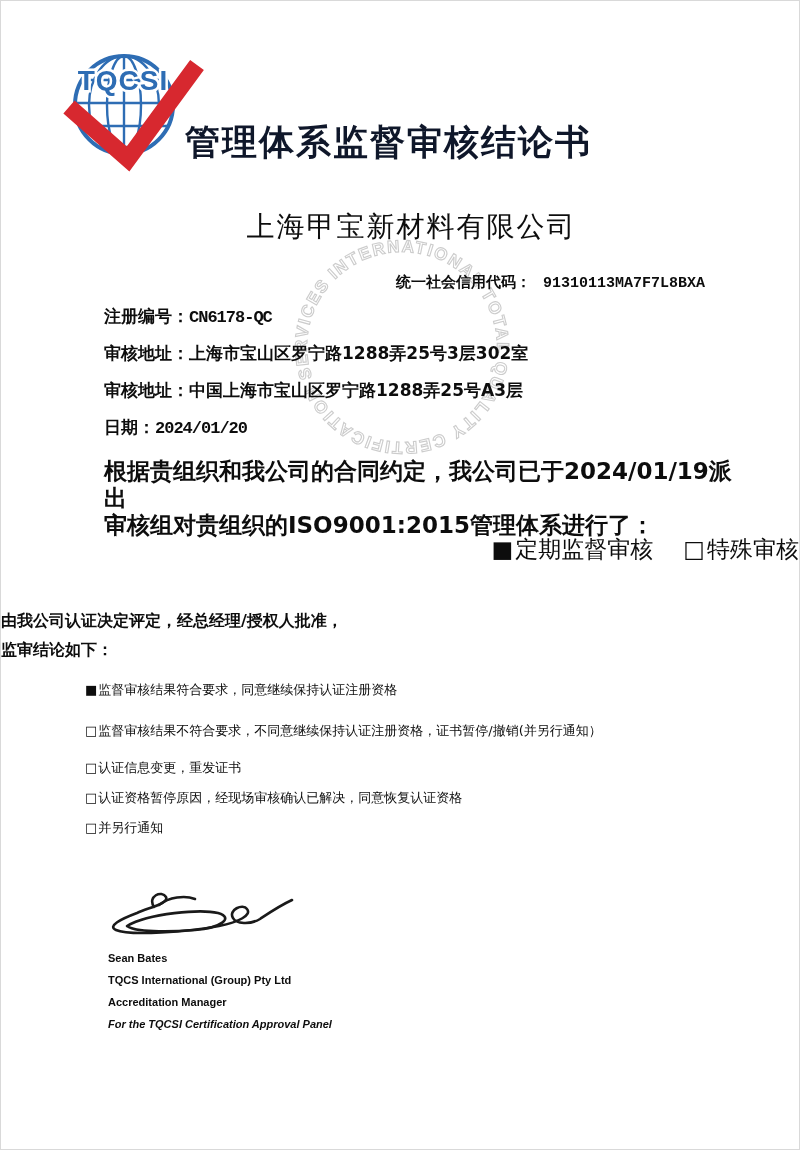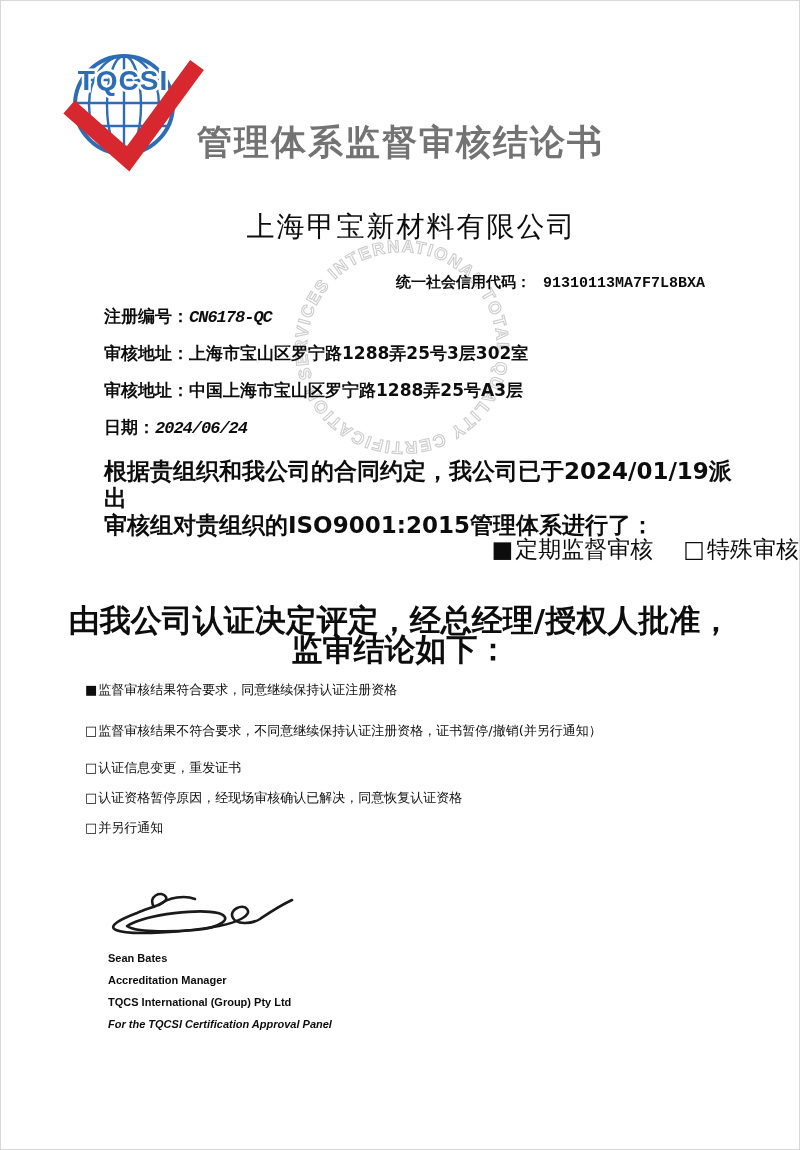--- a/index.html
+++ b/index.html
@@ -8,53 +8,53 @@
     width:800px;height:1150px;
     background:#ffffff;
     border:1px solid #d9d9d9;
     box-sizing:border-box;
     overflow:hidden;
     font-family:"DejaVu Sans","Liberation Sans",sans-serif;
     color:#0d0d0d;
   }
   .abs{position:absolute;}
   .doc-title{
-    left:196px;top:118px;
+    left:184px;top:118px;
     font-size:35px;font-weight:700;letter-spacing:2px;
-    color:#737373;white-space:nowrap;
+    color:#0f172a;white-space:nowrap;
   }
   .company{
     left:0;right:0;top:207px;
     text-align:center;
     font-size:28px;font-weight:500;letter-spacing:2px;
     white-space:nowrap;
     margin-left:23px;
   }
   .credit{
     right:94px;top:272px;
     font-size:15px;white-space:nowrap;
   }
   .credit .lbl{font-weight:700;}
   .credit .val{font-family:"Liberation Mono","DejaVu Sans Mono",monospace;font-weight:700;margin-left:12px;letter-spacing:0px;}
   .info-rows{left:103px;top:304px;}
   .info-row{height:37px;font-size:17px;font-weight:700;white-space:nowrap;}
-  .info-row .mono{font-family:"Liberation Mono","DejaVu Sans Mono",monospace;font-weight:700;letter-spacing:-1px;font-style:italic;}
+  .info-row .mono{font-family:"Liberation Mono","DejaVu Sans Mono",monospace;font-weight:700;letter-spacing:-1px;}
   .body-par{
     left:103px;top:457px;width:640px;
     font-size:23px;line-height:27px;font-weight:600;
   }
   .audit-line{
     left:0;right:0;top:533px;
     text-align:right;font-size:23px;font-weight:500;white-space:nowrap;
   }
   .audit-line .opt2{margin-left:30px;}
   .audit-line .sym{margin-right:2px;}
   .decision{
     left:0;right:0;top:605px;
-    text-align:center;font-size:31px;line-height:29px;font-weight:600;
+    text-align:left;font-size:16px;line-height:29px;font-weight:600;
   }
   .conclusions{left:84px;top:676px;width:648px;font-size:13px;line-height:25px;font-weight:400;}
   .c-item{margin-bottom:5px;}
   .c-item.gap{margin-bottom:12px;margin-top:16px;}
   .c-item .sym{margin-right:1px;}
   .signer{
     left:107px;top:946px;
     font-family:"Liberation Sans","DejaVu Sans",sans-serif;
     font-size:11px;line-height:22px;font-weight:700;white-space:nowrap;
   }
@@ -102,21 +102,21 @@
     <div class="info-row">
       <span>注册编号：</span><span class="mono">CN6178-QC</span>
     </div>
     <div class="info-row">
       <span>审核地址：</span><span>上海市宝山区罗宁路1288弄25号3层302室</span>
     </div>
     <div class="info-row">
       <span>审核地址：</span><span>中国上海市宝山区罗宁路1288弄25号A3层</span>
     </div>
     <div class="info-row">
-      <span>日期：</span><span class="mono">2024/06/24</span>
+      <span>日期：</span><span class="mono">2024/01/20</span>
     </div>
   </div>
 
   <div class="abs body-par">
     <div>根据贵组织和我公司的合同约定，我公司已于2024/01/19派出</div>
     <div>审核组对贵组织的ISO9001:2015管理体系进行了：</div>
   </div>
 
   <div class="abs audit-line">
     <span class="sym">■</span><span>定期监督审核</span><span class="sym opt2">□</span><span>特殊审核</span>
@@ -148,18 +148,18 @@
   <svg class="abs" style="left:98px;top:884px;" width="200" height="56" viewBox="0 0 200 56">
     <g stroke="#1a1a1a" stroke-width="2.6" fill="none" stroke-linecap="round" stroke-linejoin="round">
       <path d="M55 22 C 48 11, 63 5, 67 12 C 70 18, 52 22, 38 28 C 22 34, 8 41, 17 45 C 30 51, 90 47, 120 41 C 140 37, 153 30, 148 24 C 144 18, 129 25, 134 33 C 137 39, 151 40, 161 34 C 170 28, 180 21, 193 15"></path>
       <path d="M28 41 C 50 28, 102 24, 119 28 C 136 33, 121 43, 96 45 C 68 47, 36 47, 28 41"></path>
       <path d="M60 20 C 70 12, 86 10, 96 14"></path>
     </g>
   </svg>
 
   <div class="abs signer">
     <div>Sean Bates</div>
+    <div>TQCS International (Group) Pty Ltd</div>
     <div>Accreditation Manager</div>
-    <div>TQCS International (Group) Pty Ltd</div>
     <div class="panel">For the TQCSI Certification Approval Panel</div>
   </div>
 
 </div>
 
 </body></html>

